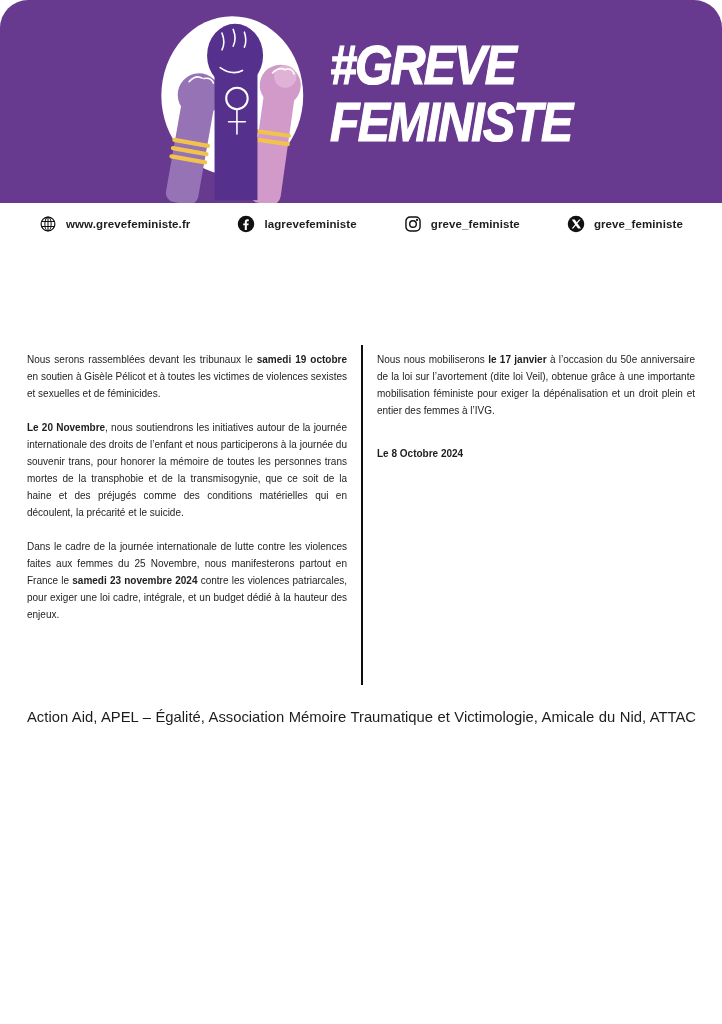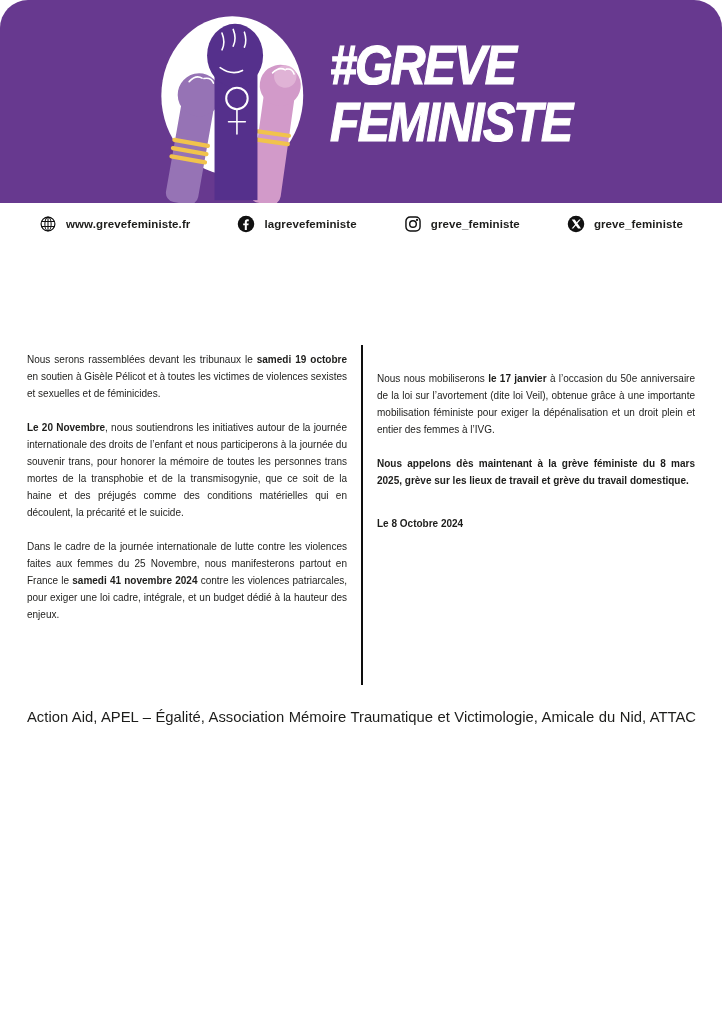--- a/index.html
+++ b/index.html
@@ -41,21 +41,21 @@
   #social-top{top:206px;height:36px;gap:47px;font-size:11.5px;font-weight:bold;letter-spacing:0.1px;}
   #social-top .social-item{gap:9px;}
   #social-top .icon svg{width:18px;height:18px;}
   #social-bottom{top:984px;height:40px;gap:58px;font-size:13.5px;font-weight:bold;}
   #social-bottom .social-item{gap:10px;}
   #social-bottom .icon svg{width:27px;height:27px;}
 
   
   .col{position:absolute;top:351px;font-size:10px;line-height:17px;text-align:justify;}
   #col-left{left:27px;width:320px;}
-  #col-right{left:377px;width:318px;margin-top:19px;}
+  #col-right{left:377px;width:318px;}
   .col p{margin:0 0 17px 0;}
   #col-right p:last-child{margin-top:26px;font-weight:normal;}
   .divider{position:absolute;left:361px;top:345px;width:1.5px;height:340px;background:#0e0e0e;}
 
   
   .signatories{position:absolute;top:707px;left:27px;width:669px;}
   .signatories h2{margin:0 0 25px 0;font-size:15.5px;letter-spacing:-0.2px;}
   .signatories p{margin:0;font-size:14.8px;line-height:21.5px;text-align:justify;}
 
   
@@ -150,26 +150,25 @@
           </svg>
         </span>
         <span class="label">greve_feministe</span>
       </div>
     </nav>
 
   <main>
     <div class="col" id="col-left">
         <p><span>Nous serons rassemblées devant les tribunaux le </span><strong>samedi 19 octobre</strong><span> en soutien à Gisèle Pélicot et à toutes les victimes de violences sexistes et sexuelles et de féminicides.</span></p>
         <p><strong>Le 20 Novembre</strong><span>, nous soutiendrons les initiatives autour de la journée internationale des droits de l’enfant et nous participerons à la journée du souvenir trans, pour honorer la mémoire de toutes les personnes trans mortes de la transphobie et de la transmisogynie, que ce soit de la haine et des préjugés comme des conditions matérielles qui en découlent, la précarité et le suicide.</span></p>
-        <p><span>Dans le cadre de la journée internationale de lutte contre les violences faites aux femmes du 25 Novembre, nous manifesterons partout en France le </span><strong>samedi 41 novembre 2024</strong><span> contre les violences patriarcales, pour exiger une loi cadre, intégrale, et un budget dédié à la hauteur des enjeux.</span></p>
+        <p><span>Dans le cadre de la journée internationale de lutte contre les violences faites aux femmes du 25 Novembre, nous manifesterons partout en France le </span><strong>samedi 23 novembre 2024</strong><span> contre les violences patriarcales, pour exiger une loi cadre, intégrale, et un budget dédié à la hauteur des enjeux.</span></p>
       </div>
     <div class="divider"></div>
     <div class="col" id="col-right">
         <p><span>Nous nous mobiliserons </span><strong>le 17 janvier</strong><span> à l’occasion du 50e anniversaire de la loi sur l’avortement (dite loi Veil), obtenue grâce à une importante mobilisation féministe pour exiger la dépénalisation et un droit plein et entier des femmes à l’IVG.</span></p>
-        <p><strong>Nous appelons dès maintenant à la grève féministe du 8 mars 2025, grève sur les lieux de travail et grève du travail domestique.</strong></p>
         <p><strong>Le 8 Octobre 2024</strong></p>
       </div>
   </main>
 
   <section class="signatories">
     <p>Action Aid, APEL – Égalité, Association Mémoire Traumatique et Victimologie, Amicale du Nid, ATTAC France, CGT , CNDF Collectif National pour les Droits des Femmes, Collectif Tenon, Coordination française pour le lobby européen, Ensemble ! , FEMEN France, Femmes Égalité, Fondation Copernic, France Insoumise, FSU Fédération Syndicale Unitaire, Gauche Démocratique et Sociale GDS, Gauche Ecosocialiste GES, Genre et Altermondialisme, Les Jeunes Génération.s, Ligue des Femmes Iraniennes pour la Démocratie , Marche Mondiale des Femmes, Osez le Féminisme, PCF Parti Communiste, PCOF Parti ouvrier de France, Parti de Gauche PG, Réseau Féministe Rupture, Stop aux Violences Obstétricales et Gynécologiques France, Syndicat de la magistrature, Union Étudiante, Union Syndicale Solidaires, UNEF le syndicat étudiant</p>
   </section>
 
   <div class="banner-wrap">
     <a class="banner">www.grevefeministe.fr</a>

